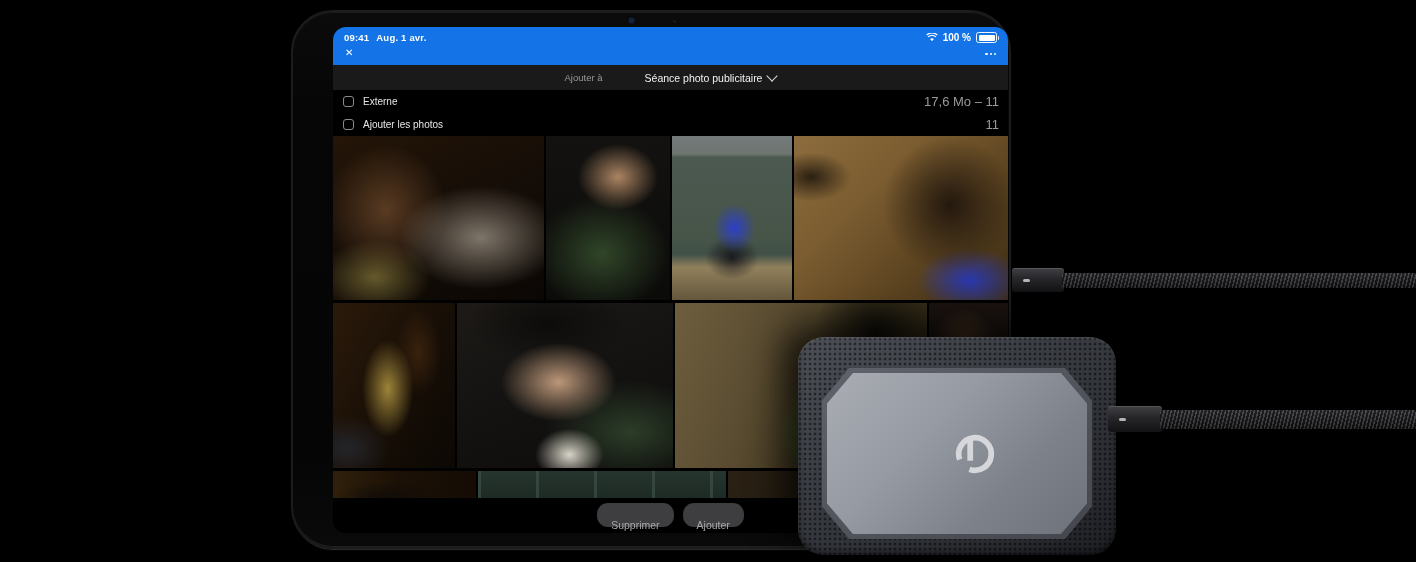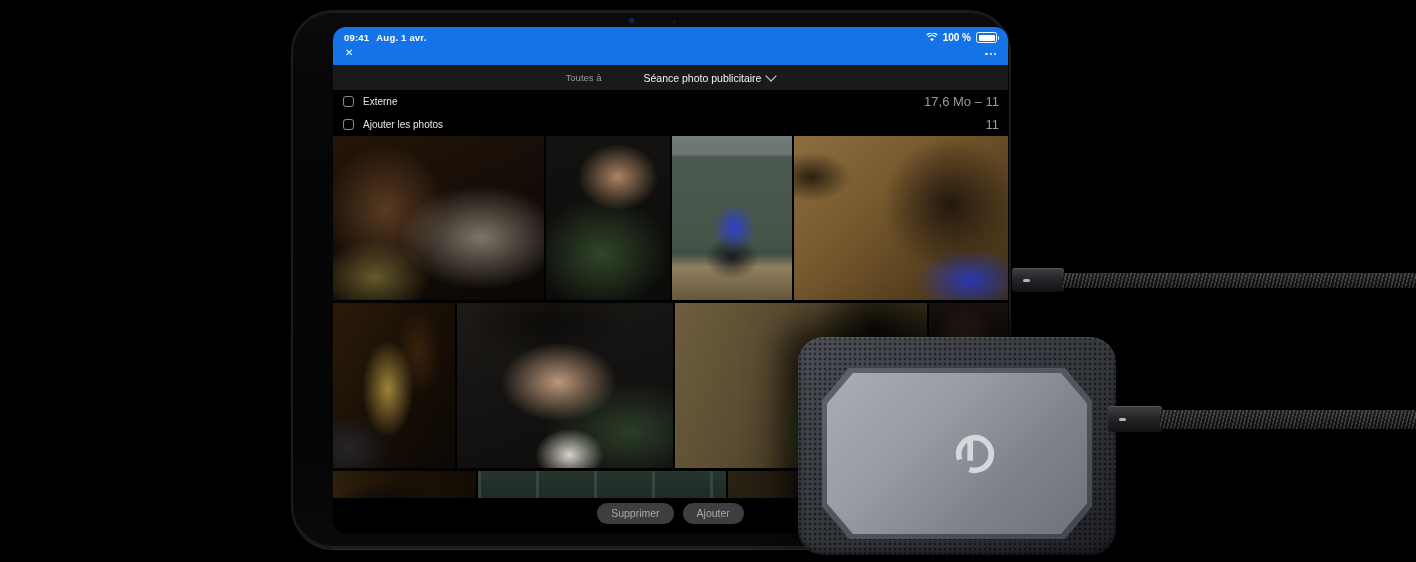--- a/index.html
+++ b/index.html
@@ -100,21 +100,21 @@
     radial-gradient(45% 70% at 38% 95%, rgba(16,12,8,.95), transparent 80%),
     linear-gradient(90deg,#30200b 0%,#1c1106 45%,#140c05 100%);}
   .p32{flex-basis:36.7%;background:
     repeating-linear-gradient(90deg, rgba(70,92,84,.5) 0 3px, transparent 3px 58px),
     linear-gradient(180deg,#27352f 0%,#1e2b25 100%);}
   .p33{background:linear-gradient(120deg,#2a2114 0%,#1c160c 100%);}
 
   
   .footerbar{height:37px;background:#000;display:flex;justify-content:center;gap:9px;
              padding-top:5px;box-sizing:border-box;}
-  .pill{height:21px;padding:0 14px;border-radius:11px;background:#3e3e40;border:none;
+  .pill{height:21px;padding:12px 14px;border-radius:11px;background:#3e3e40;border:none;
         color:#a9a9ab;font-size:10.5px;font-family:inherit;line-height:21px;cursor:default;}
 
   
   .connector{position:absolute;border-radius:3px;
              background:linear-gradient(180deg,#414145,#262629 45%,#131315);
              box-shadow:inset 0 1px 0 rgba(255,255,255,.12);}
   .brandmark{position:absolute;left:11px;top:45%;width:7px;height:3px;border-radius:2px;
              background:rgba(230,230,232,.75);}
   .braid{position:absolute;
          background:
@@ -177,21 +177,21 @@
       <div class="appheader">
         <span class="hdr-close">✕</span>
         <span class="hdr-more">
             <b></b>
             <b></b>
             <b></b>
           </span>
       </div>
 
       <div class="subheader">
-        <span class="sub-label">Toutes à</span>
+        <span class="sub-label">Ajouter à</span>
         <span class="sub-value">Séance photo publicitaire</span>
         <span class="chev"></span>
       </div>
 
       <div class="rowlist">
         <div class="album-row">
           <span class="cbx"></span>
           <span class="album-label">Externe</span>
           <span class="album-meta">17,6 Mo – 11</span>
         </div>

